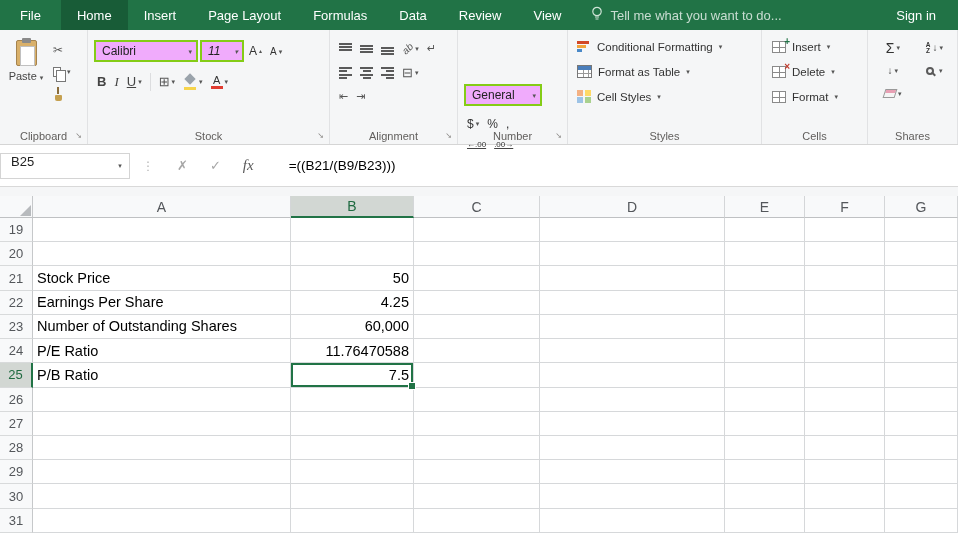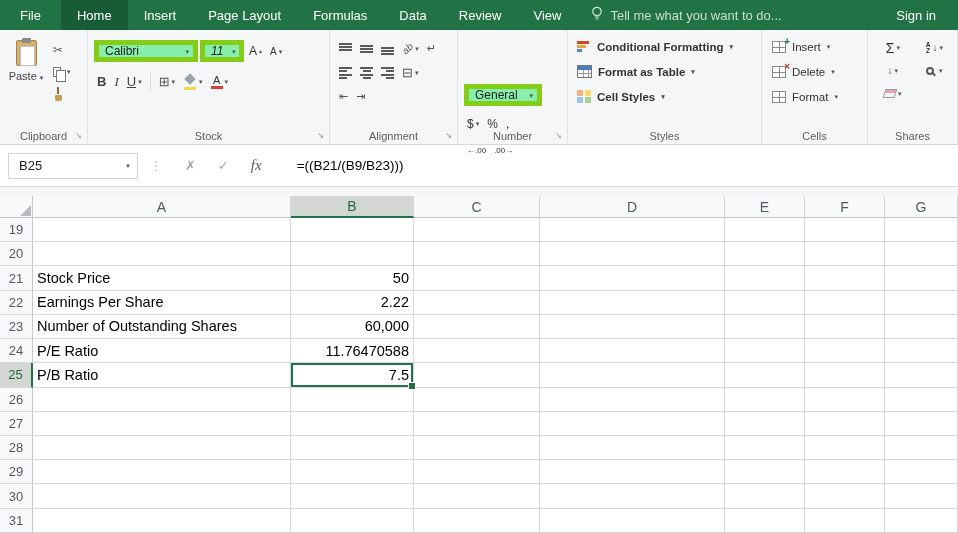--- a/index.html
+++ b/index.html
@@ -39,21 +39,21 @@
   .mini { display:flex; align-items:center; gap:3px; height:21px; padding:0 2px; background:transparent; border:none; cursor:default; }
   .glyph { font-size:12px; color:#555; line-height:1; }
   .i-copy { position:relative; width:8px; height:10px; border:1px solid #777; background:#fff; margin-right:3px; }
   .i-copy::after { content:""; position:absolute; left:2px; top:2px; width:8px; height:10px; border:1px solid #777; background:#fff; }
   .i-brush { position:relative; width:10px; height:14px; }
   .i-brush::before { content:""; position:absolute; top:0; left:4px; width:2px; height:7px; background:#8a6d3b; }
   .i-brush::after { content:""; position:absolute; bottom:0; left:2px; width:7px; height:6px; background:#c5a050; border-radius:1px 1px 2px 2px; }
 
   
   .g-font { flex:0 0 242px; }
-  .combo { display:flex; align-items:center; justify-content:space-between; background:#86efac; border:5px solid #84cc16; height:22px; padding:0 4px 0 6px; font-size:12px; color:#222; }
+  .combo { display:flex; align-items:center; justify-content:space-between; background:#f0abfc; border:2px solid #84cc16; height:22px; padding:0 4px 0 6px; font-size:12px; color:#222; }
   .combo .dd { margin-left:4px; }
   .w-name { width:104px; }
   .w-size { width:44px;font-style:italic; }
   .w-fmt  { width:78px;margin-top:44px; }
   .bold-b { font-weight:bold; font-size:13px; }
   .ital-i { font-style:italic; font-family:"Liberation Serif", serif; font-size:13px; }
   .und-u  { text-decoration:underline; font-size:13px; }
   .i-grow::before { content:"A"; font-size:12px; color:#333; }
   .i-shrink::before { content:"A"; font-size:10px; color:#333; }
   .i-borders { font-size:13px; color:#555; line-height:1; }
@@ -83,21 +83,21 @@
   .i-merge { font-size:13px; color:#555; line-height:1; }
   .i-indent { font-size:11px; color:#555; line-height:1; }
 
   
   .g-number { flex:0 0 110px; }
   .numtxt { font-size:12px; color:#333; }
   .i-dec { font-size:8px; color:#333; letter-spacing:0; }
 
   
   .g-styles { flex:0 0 194px; }
-  .style-row { display:flex; align-items:center; gap:6px; height:25px; padding:0 5px; cursor:default;font-weight:bold; }
+  .style-row { display:flex; align-items:center; gap:6px; height:25px; padding:0 5px; cursor:default; }
   .style-row .lbl { font-size:11.5px; color:#333; white-space:nowrap; }
   .i-condfmt { width:14px; height:13px; background-repeat:no-repeat;
     background-image:linear-gradient(#d24726,#d24726),linear-gradient(#f1a33a,#f1a33a),linear-gradient(#4a89c8,#4a89c8);
     background-size:12px 3px,9px 3px,5px 3px; background-position:0 1px,0 5px,0 9px; }
   .i-table { width:15px; height:13px; border:1px solid #777; background-color:#fff; background-repeat:no-repeat;
     background-image:linear-gradient(#4a7ebb,#4a7ebb),linear-gradient(#999,#999),linear-gradient(#999,#999),linear-gradient(#999,#999);
     background-size:100% 4px,100% 1px,1px 100%,1px 100%; background-position:0 0,0 7px,4.5px 0,9.5px 0; }
   .i-cellstyles { width:14px; height:13px; background-repeat:no-repeat;
     background-image:linear-gradient(#f4b183,#f4b183),linear-gradient(#ffd966,#ffd966),linear-gradient(#9dc3e6,#9dc3e6),linear-gradient(#a9d18e,#a9d18e);
     background-size:6px 6px,6px 6px,6px 6px,6px 6px; background-position:0 0,8px 0,0 7px,8px 7px; }
@@ -117,21 +117,21 @@
   .g-editing .rcontent { display:grid; grid-template-columns:auto auto; gap:2px 8px; padding:3px 2px 0 4px; }
   .sigma { font-size:14px; color:#333; line-height:1; }
   .sort-stack { display:flex; flex-direction:column; font-size:6.5px; line-height:6px; color:#333; font-weight:bold; }
   .arrow-dn { font-size:10px; color:#444; line-height:1; }
   .i-find { width:8px; height:8px; border:2px solid #5a5a5a; border-radius:50%; position:relative; margin-right:3px; }
   .i-find::after { content:""; position:absolute; width:5px; height:2px; background:#5a5a5a; transform:rotate(45deg); right:-4px; bottom:-2px; }
   .i-clear { width:12px; height:9px; background:linear-gradient(#e8a0b4 0 45%, #f5f5f5 45%); border:1px solid #999; transform:skewX(-18deg); }
 
   
   .fbar { height:42px; background:#fff; border-bottom:1px solid #d9d9d9; display:flex; align-items:center; flex-shrink:0; font-size:13px; }
-  .namebox { width:130px; height:26px; border:1px solid #d4d4d4; display:flex; align-items:center;margin-left:8px; }
+  .namebox { width:130px; height:26px; border:1px solid #d4d4d4; display:flex; align-items:flex-start; }
   .nb-val { flex:1; padding-left:10px; color:#222; }
   .nb-dd { width:18px; height:100%; display:flex; align-items:center; justify-content:center; }
   .fdots { color:#b5b5b5; font-size:12px; margin:0 12px; }
   .fxbtn { background:none; border:none; padding:0 11px; cursor:default; font-family:inherit; }
   .fx-cancel, .fx-enter { color:#a6a6a6; font-size:13px; }
   .fx-fn { font-family:"Liberation Serif", serif; font-style:italic; font-size:15px; color:#595959; }
   .formula-text { margin-left:24px; color:#000; font-size:13.5px; white-space:pre; }
 
   
   .gap-strip { height:9px; background:#f5f6f7; flex-shrink:0; }
@@ -309,21 +309,21 @@
             <span class="numtxt">$</span>
             <span class="dd">▾</span>
           </button>
         <button class="rbtn">
             <span class="numtxt">%</span>
           </button>
         <button class="rbtn">
             <span class="numtxt">,</span>
           </button>
       </div>
-      <div class="rrow" style="margin-top:6px;">
+      <div class="rrow" style="margin-top:0;text-decoration:underline;">
         <button class="rbtn">
             <span class="i-dec">←.00</span>
           </button>
         <button class="rbtn">
             <span class="i-dec">.00→</span>
           </button>
       </div>
       <span class="glabel">Number</span>
       <span class="launcher"></span>
     </div>
@@ -454,21 +454,21 @@
           <div class="cell numv">50</div>
           <div class="cell"></div>
           <div class="cell"></div>
           <div class="cell"></div>
           <div class="cell"></div>
           <div class="cell"></div>
         </div>
         <div class="grow">
           <div class="row-h">22</div>
           <div class="cell">Earnings Per Share</div>
-          <div class="cell numv">2.22</div>
+          <div class="cell numv">4.25</div>
           <div class="cell"></div>
           <div class="cell"></div>
           <div class="cell"></div>
           <div class="cell"></div>
           <div class="cell"></div>
         </div>
         <div class="grow">
           <div class="row-h">23</div>
           <div class="cell">Number of Outstanding Shares</div>
           <div class="cell numv">60,000</div>

